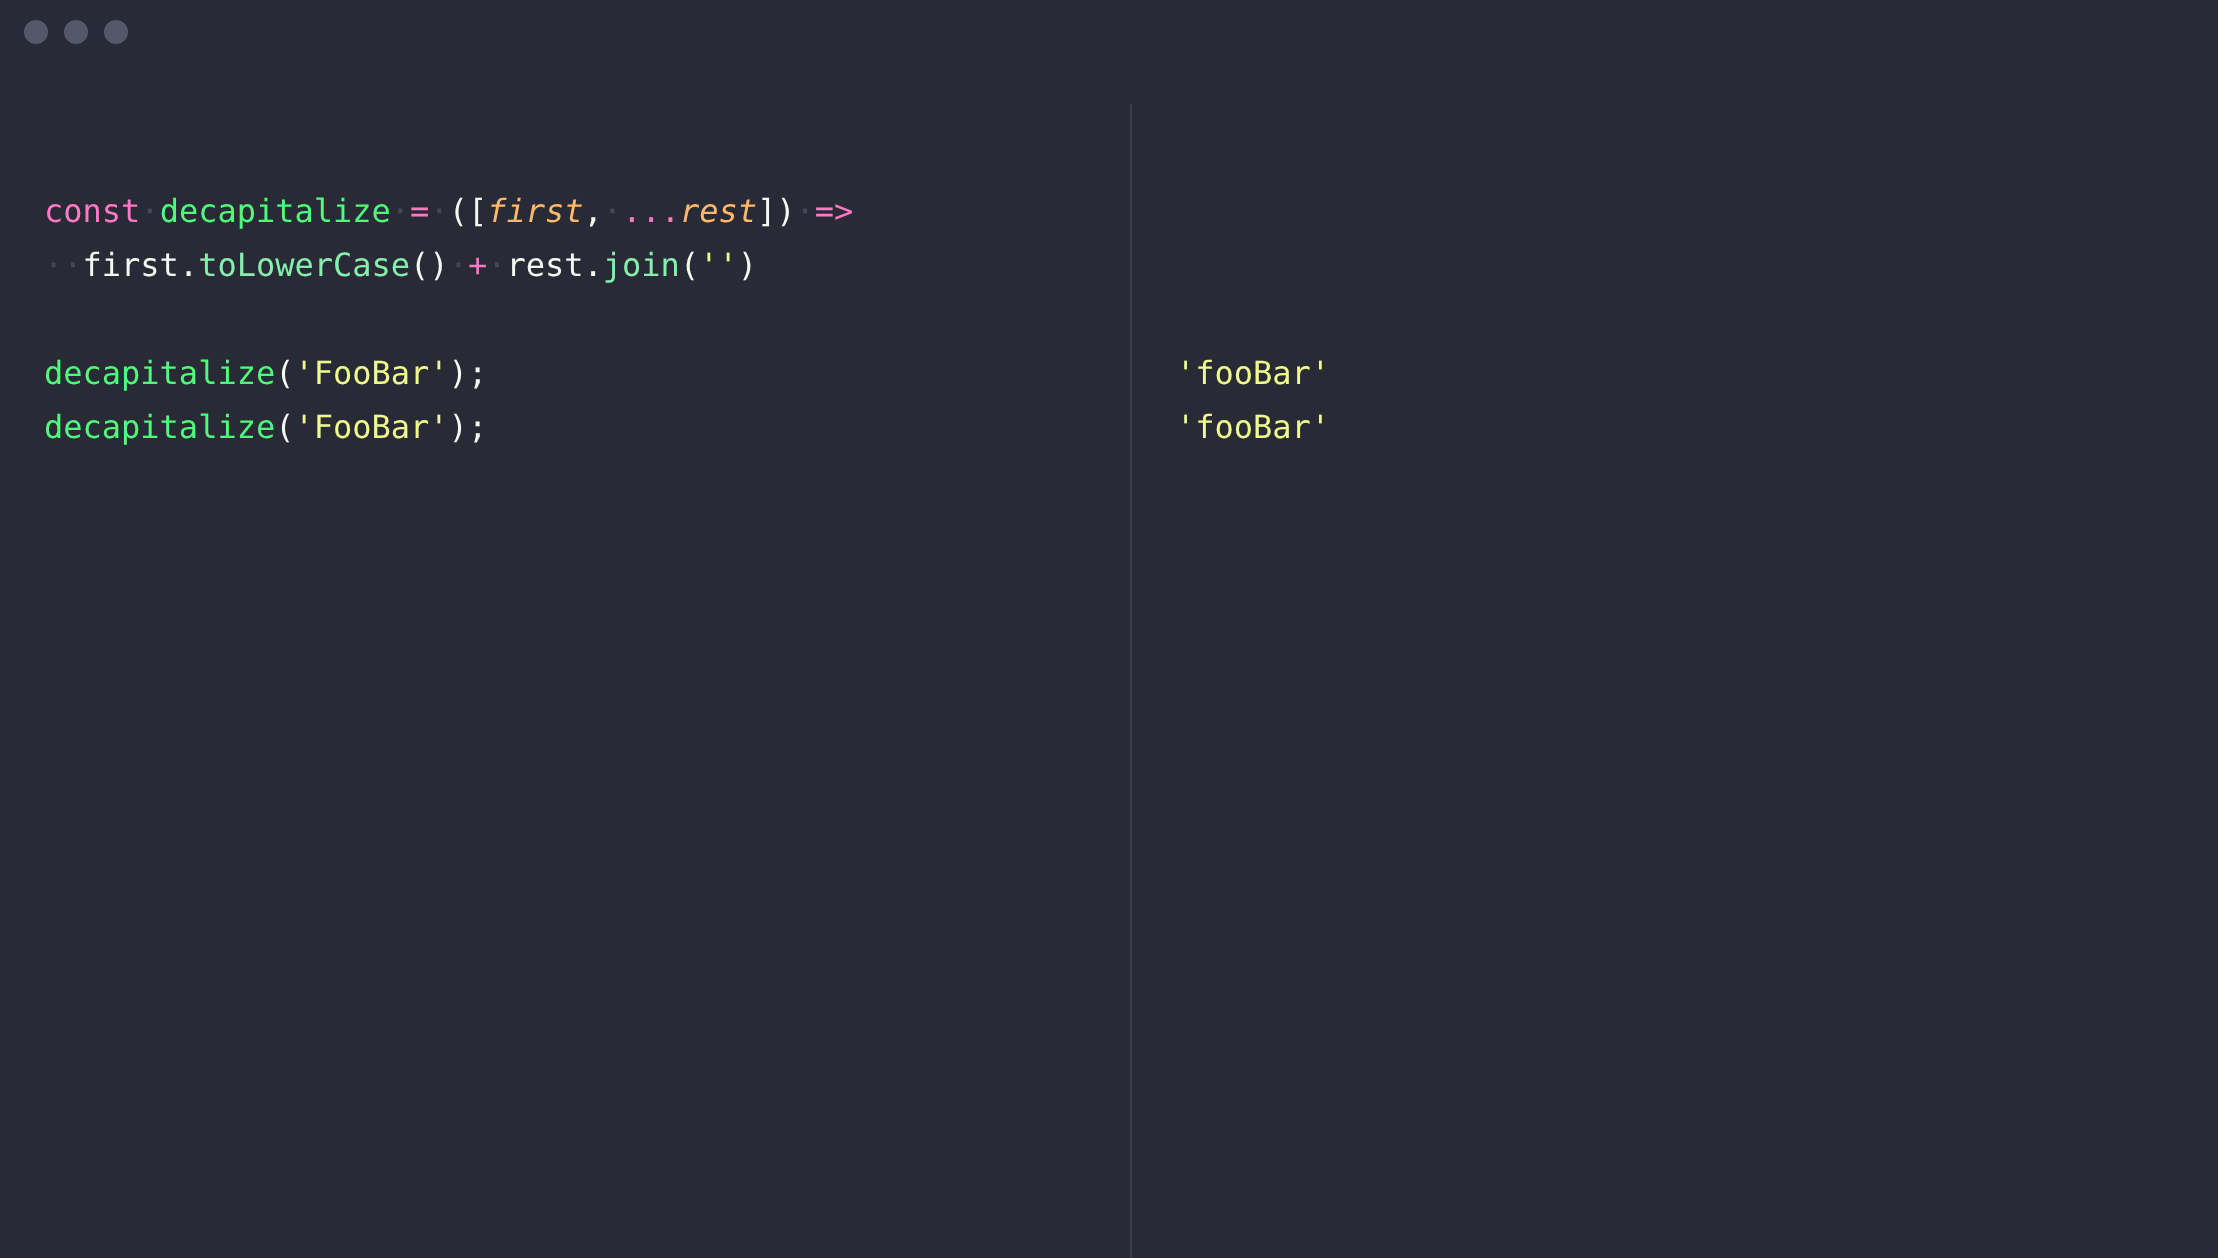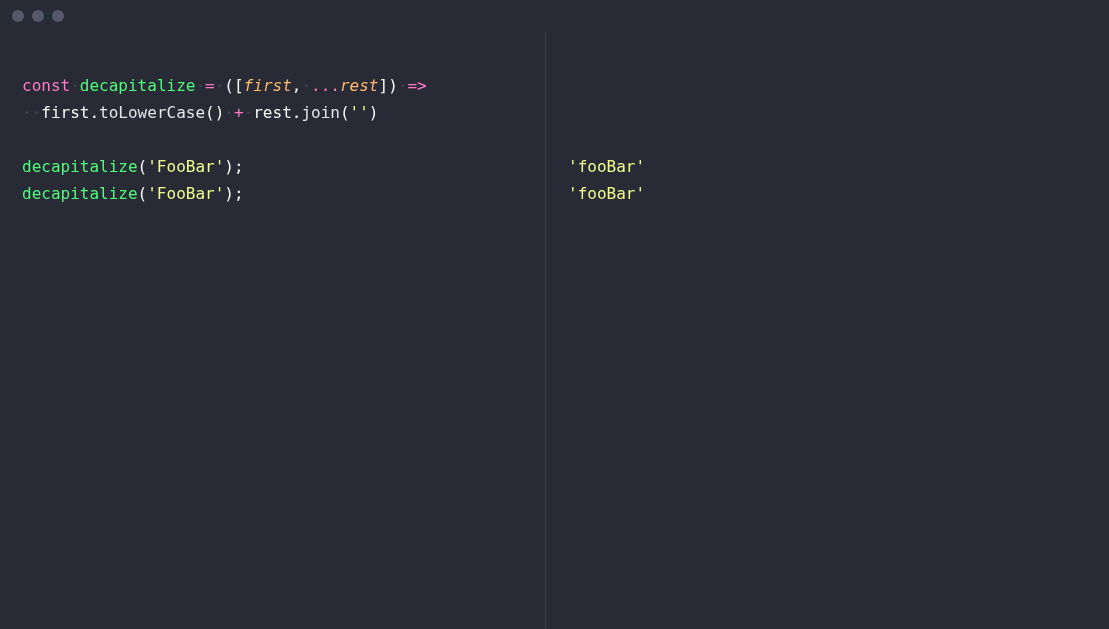--- a/index.html
+++ b/index.html
@@ -1,18 +1,19 @@
 <!DOCTYPE html>
 <html><head>
   <meta charset="utf-8">
   <style>
     * {
       margin: 0;
       padding: 0;
       box-sizing: border-box;
+      gap: 20px;
     }
     body {
       width: 1109px;
       height: 629px;
       background: #282a36;
       font-family: 'Menlo', 'Consolas', 'Monaco', monospace;
       font-size: 16px;
       overflow: hidden;
       display: flex;
       flex-direction: column;
@@ -52,21 +53,21 @@
     .output-pane .blank {
       height: 81px;
     }
     .tok-keyword { color: #ff79c6; }
     .tok-func { color: #50fa7b; }
     .tok-var { color: #f8f8f2; }
     .tok-param { color: #ffb86c; font-style: italic; }
     .tok-operator { color: #ff79c6; }
     .tok-punct { color: #f8f8f2; }
     .tok-string { color: #f1fa8c; }
-    .tok-method { color: #e5e5e5; margin-top: 18px; }
+    .tok-method { color: #86efac; margin-top: 18px; }
     .tok-call { color: #50fa7b; }
     .dim-space { color: #44475a; }
   </style>
 </head>
 <body>
 
 <div class="titlebar">
   <div class="dot"></div>
   <div class="dot"></div>
   <div class="dot"></div>

